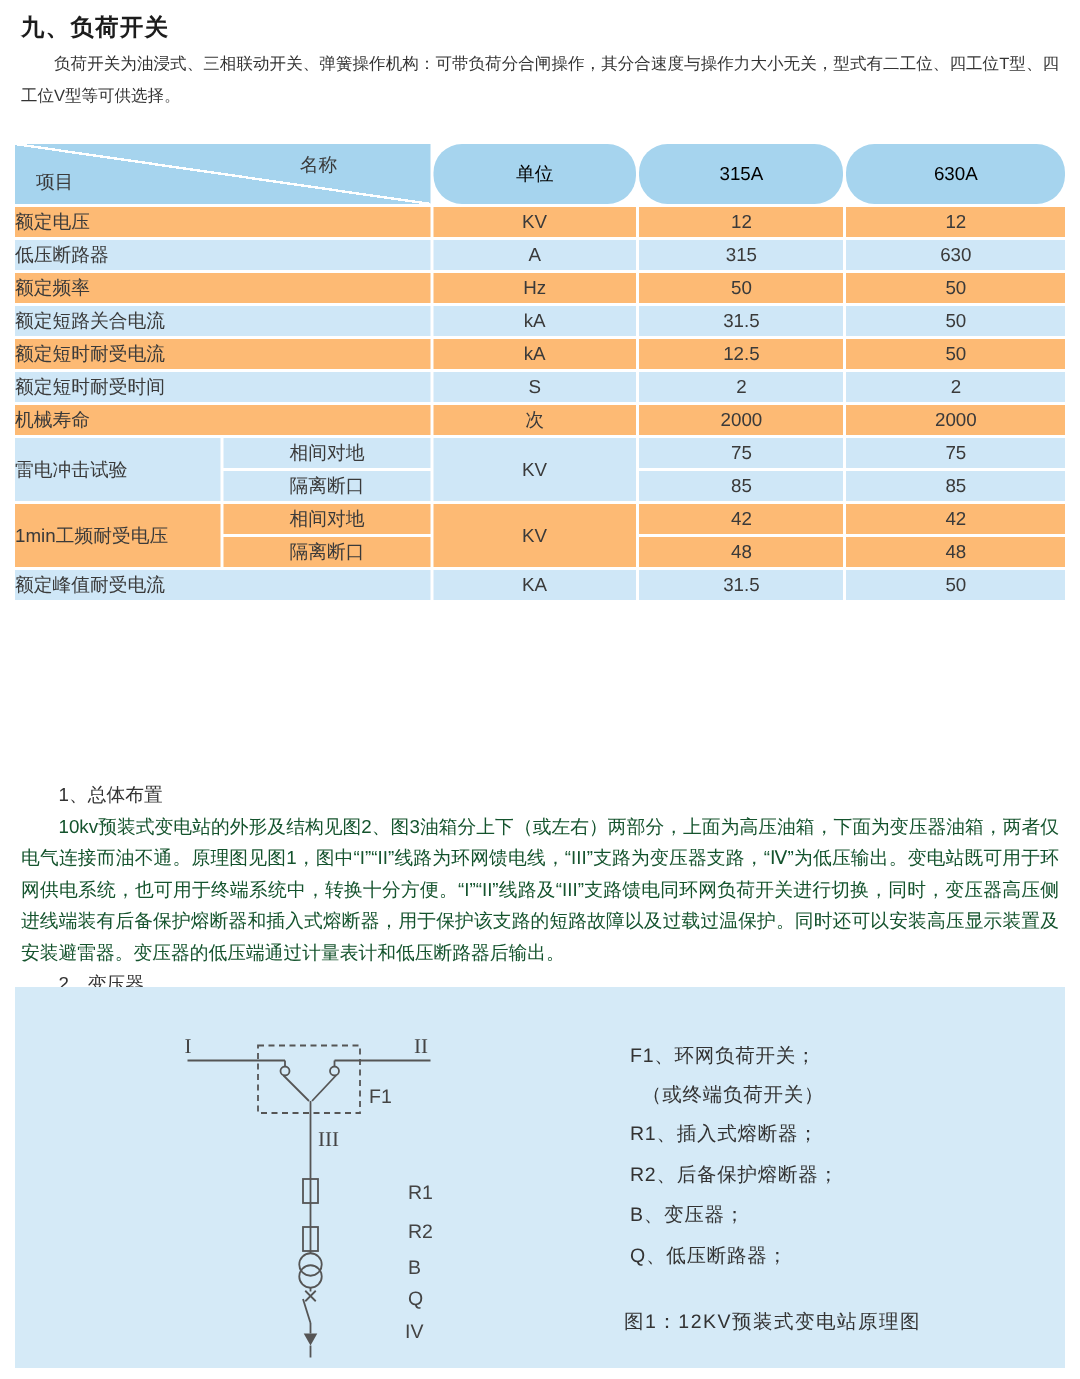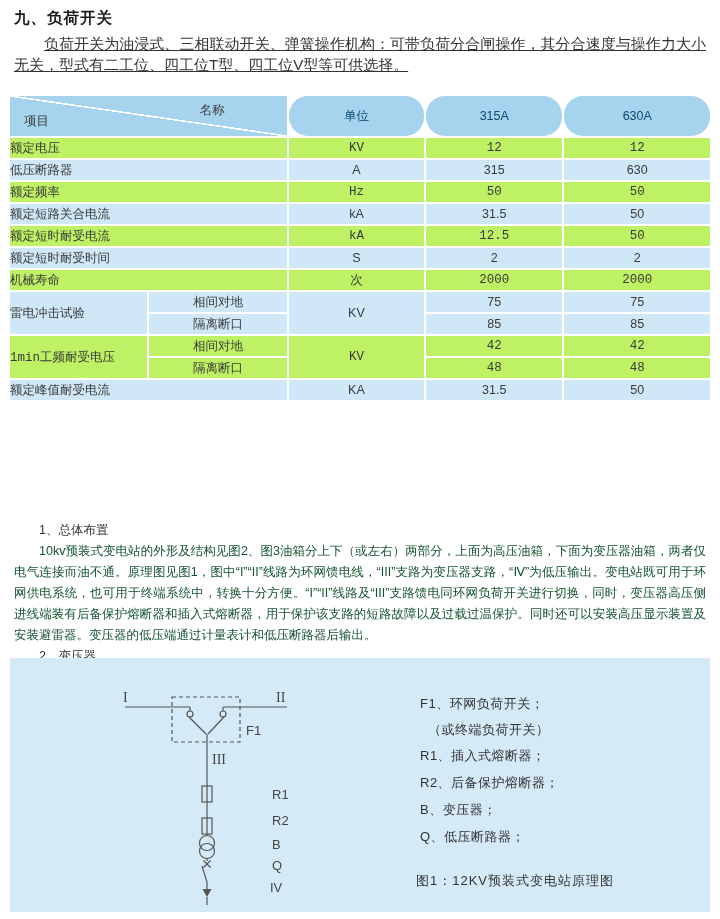--- a/index.html
+++ b/index.html
@@ -3,42 +3,42 @@
 <meta charset="utf-8">
 <style>
   html,body{margin:0;padding:0;background:#ffffff;}
   #page{
     position:relative;width:720px;height:919px;background:#ffffff;overflow:hidden;
     font-family:"Liberation Sans","DejaVu Sans",sans-serif;color:#333;
   }
   .sec-title{
     position:absolute;left:14px;font-size:15.5px;font-weight:bold;color:#1c1c1c;letter-spacing:1px;
   }
-  .body-text{font-size:15px;line-height:21px;color:#333;text-align:justify;text-decoration:underline;}
+  .body-text{font-size:11px;line-height:21px;color:#333;text-align:justify;}
   #intro{position:absolute;left:14px;top:33px;width:692px;text-indent:2em;}
   
   #spec-table{
     position:absolute;left:8px;top:94px;width:704px;
     border-collapse:separate;border-spacing:2px;table-layout:fixed;
     font-size:12.5px;color:#3a3a3a;
   }
   #spec-table th,#spec-table td{padding:0;font-weight:normal;overflow:hidden;white-space:nowrap;}
   #spec-table .hrow{height:40px;}
   #spec-table .drow{height:20px;}
-  .th-plain{background:#a6d4ee;text-align:center;color:#0c4a6e;border-radius:19px;}
+  .th-plain{background:#a6d4ee;text-align:center;color:#000000;border-radius:19px;}
   .diag-cell{
     position:relative;background:
       linear-gradient(to bottom left, rgba(0,0,0,0) calc(50% - 0.8px), #ffffff calc(50% - 0.8px), #ffffff calc(50% + 0.8px), rgba(0,0,0,0) calc(50% + 0.8px)),
       #a6d4ee;
   }
   .diag-name{position:absolute;right:62px;top:6px;}
   .diag-item{position:absolute;left:14px;bottom:6px;}
   .cell-label{text-align:left;padding-left:14px;}
   .cell-center{text-align:center;}
-  .rl{background:#bef264;font-family:Liberation Mono, monospace;}  
+  .rl{background:#fdba74;}  
   .rd{background:#cfe7f7;}  
   
   #sec10-body{position:absolute;left:14px;top:476px;width:692px;margin-top:44px;}
   #sec10-body p{margin:0;}
   .sub-head{font-size:12.5px;line-height:21px;text-indent:2em;color:#333;}
   .para{font-size:12.5px;line-height:21px;text-indent:2em;text-align:justify;color:#14532d;}
   
   #figure-panel{position:absolute;left:10px;top:658px;width:700px;height:254px;background:#d5eaf7;}
   #circuit-svg{position:absolute;left:0;top:0;}
   .legend-item{position:absolute;font-size:13px;color:#333;letter-spacing:0.5px;}

